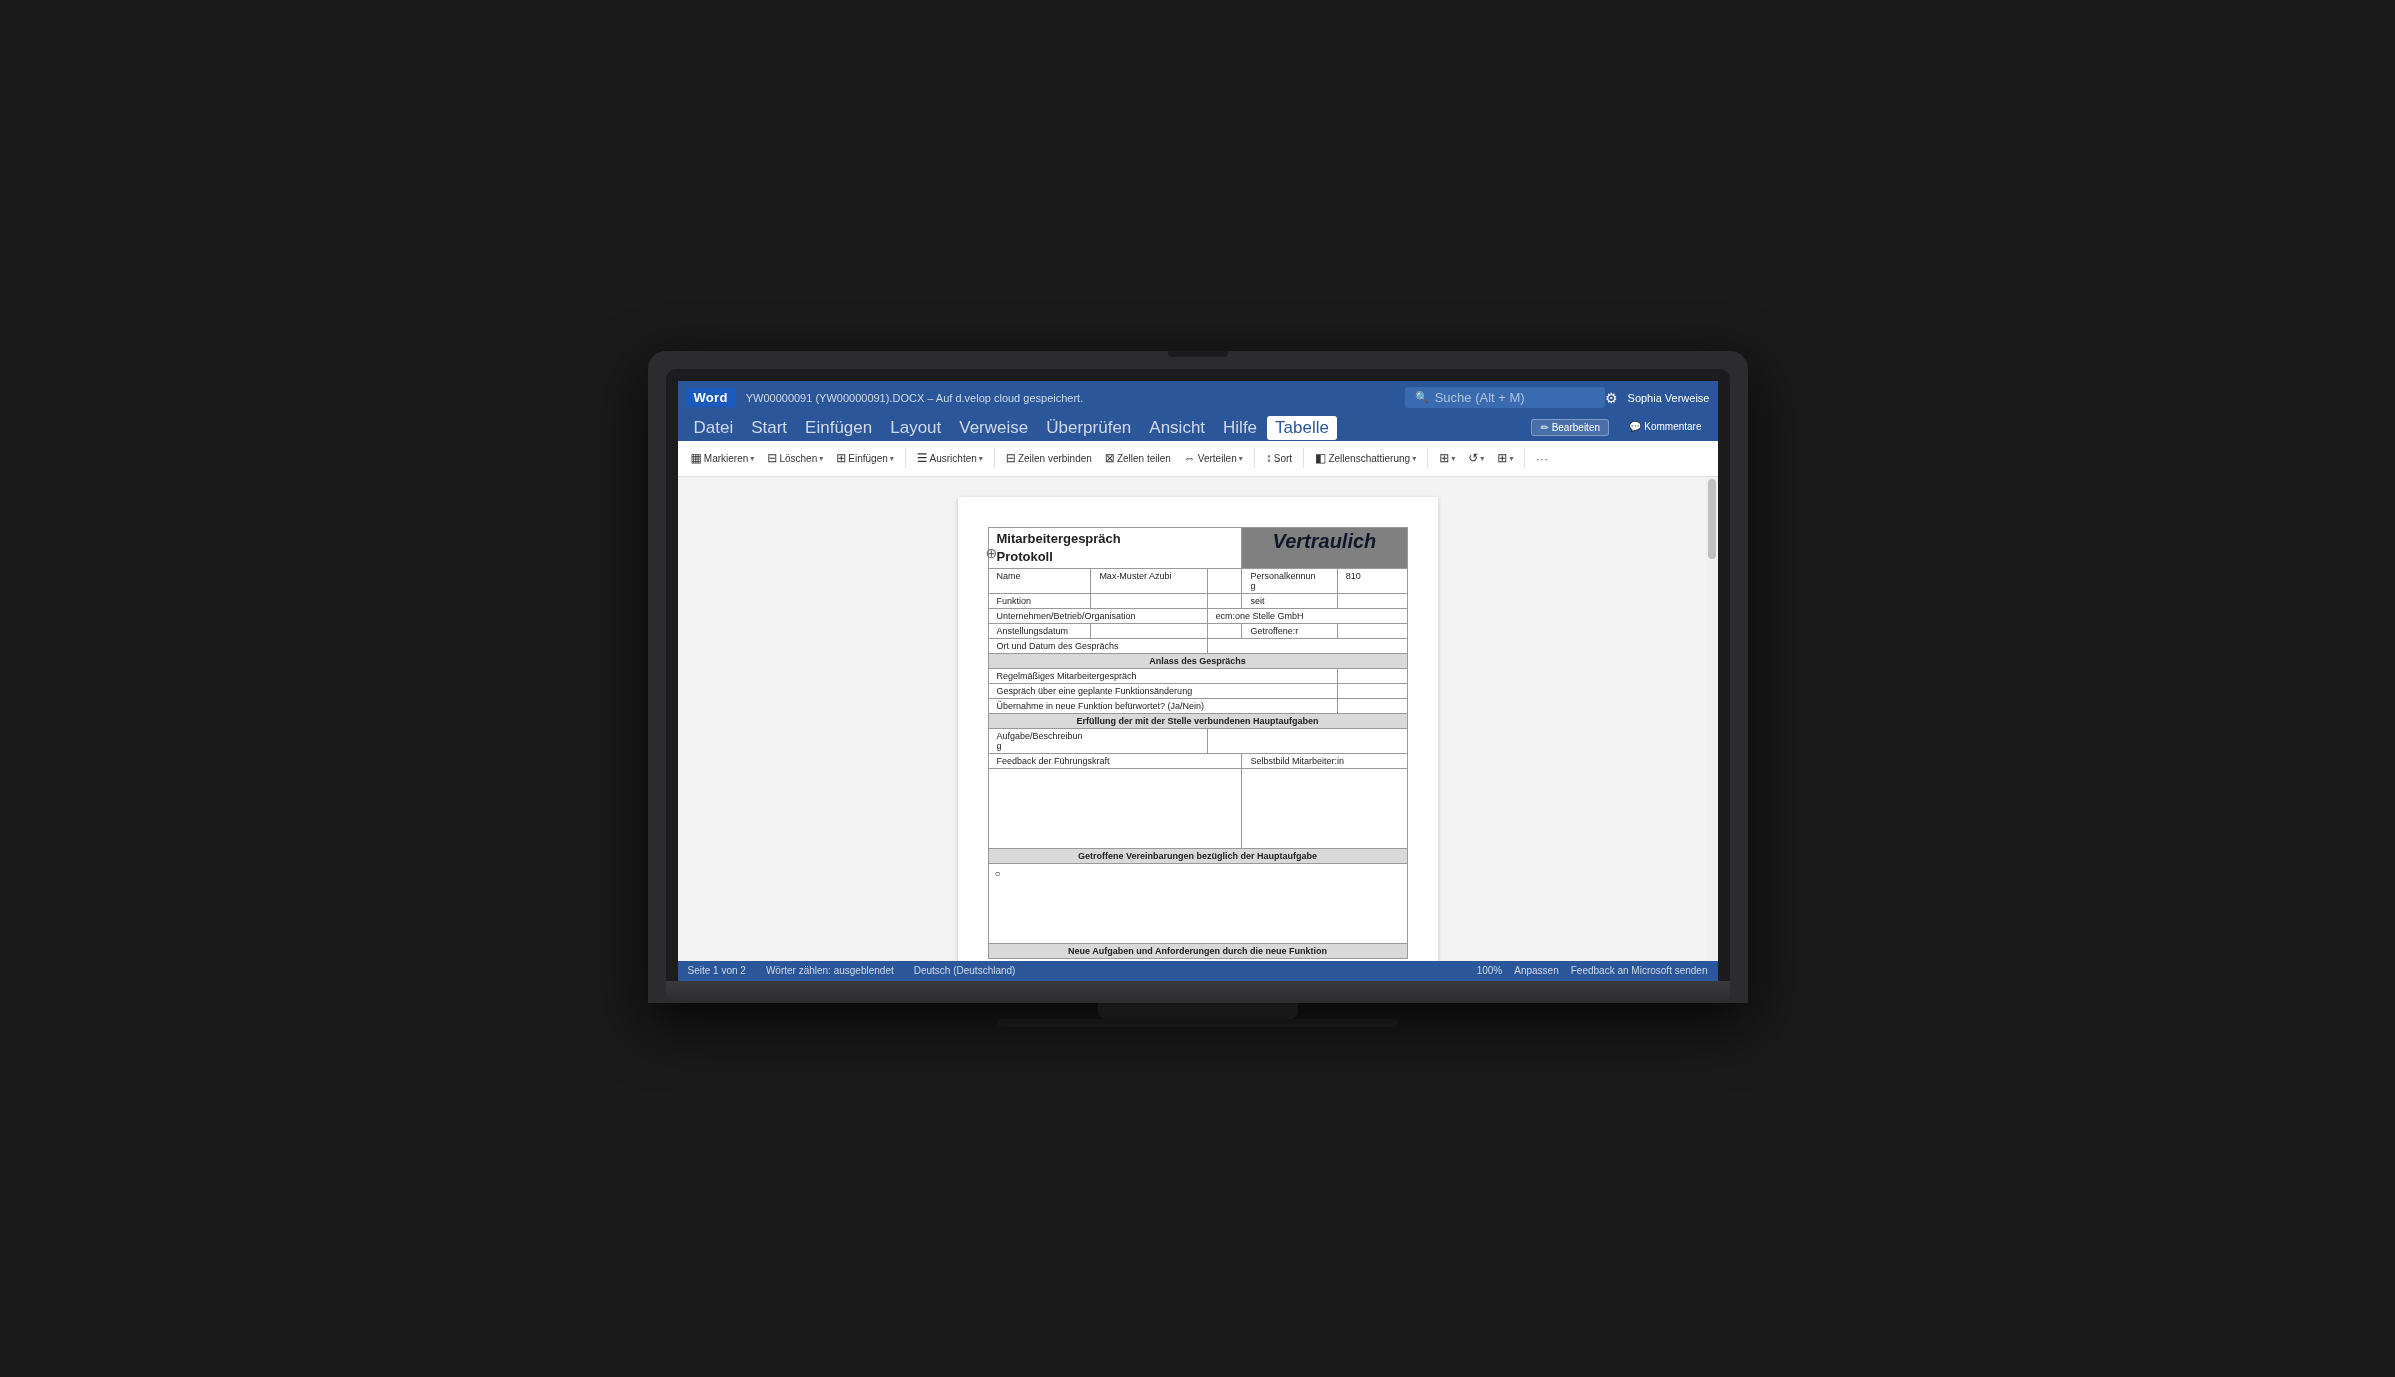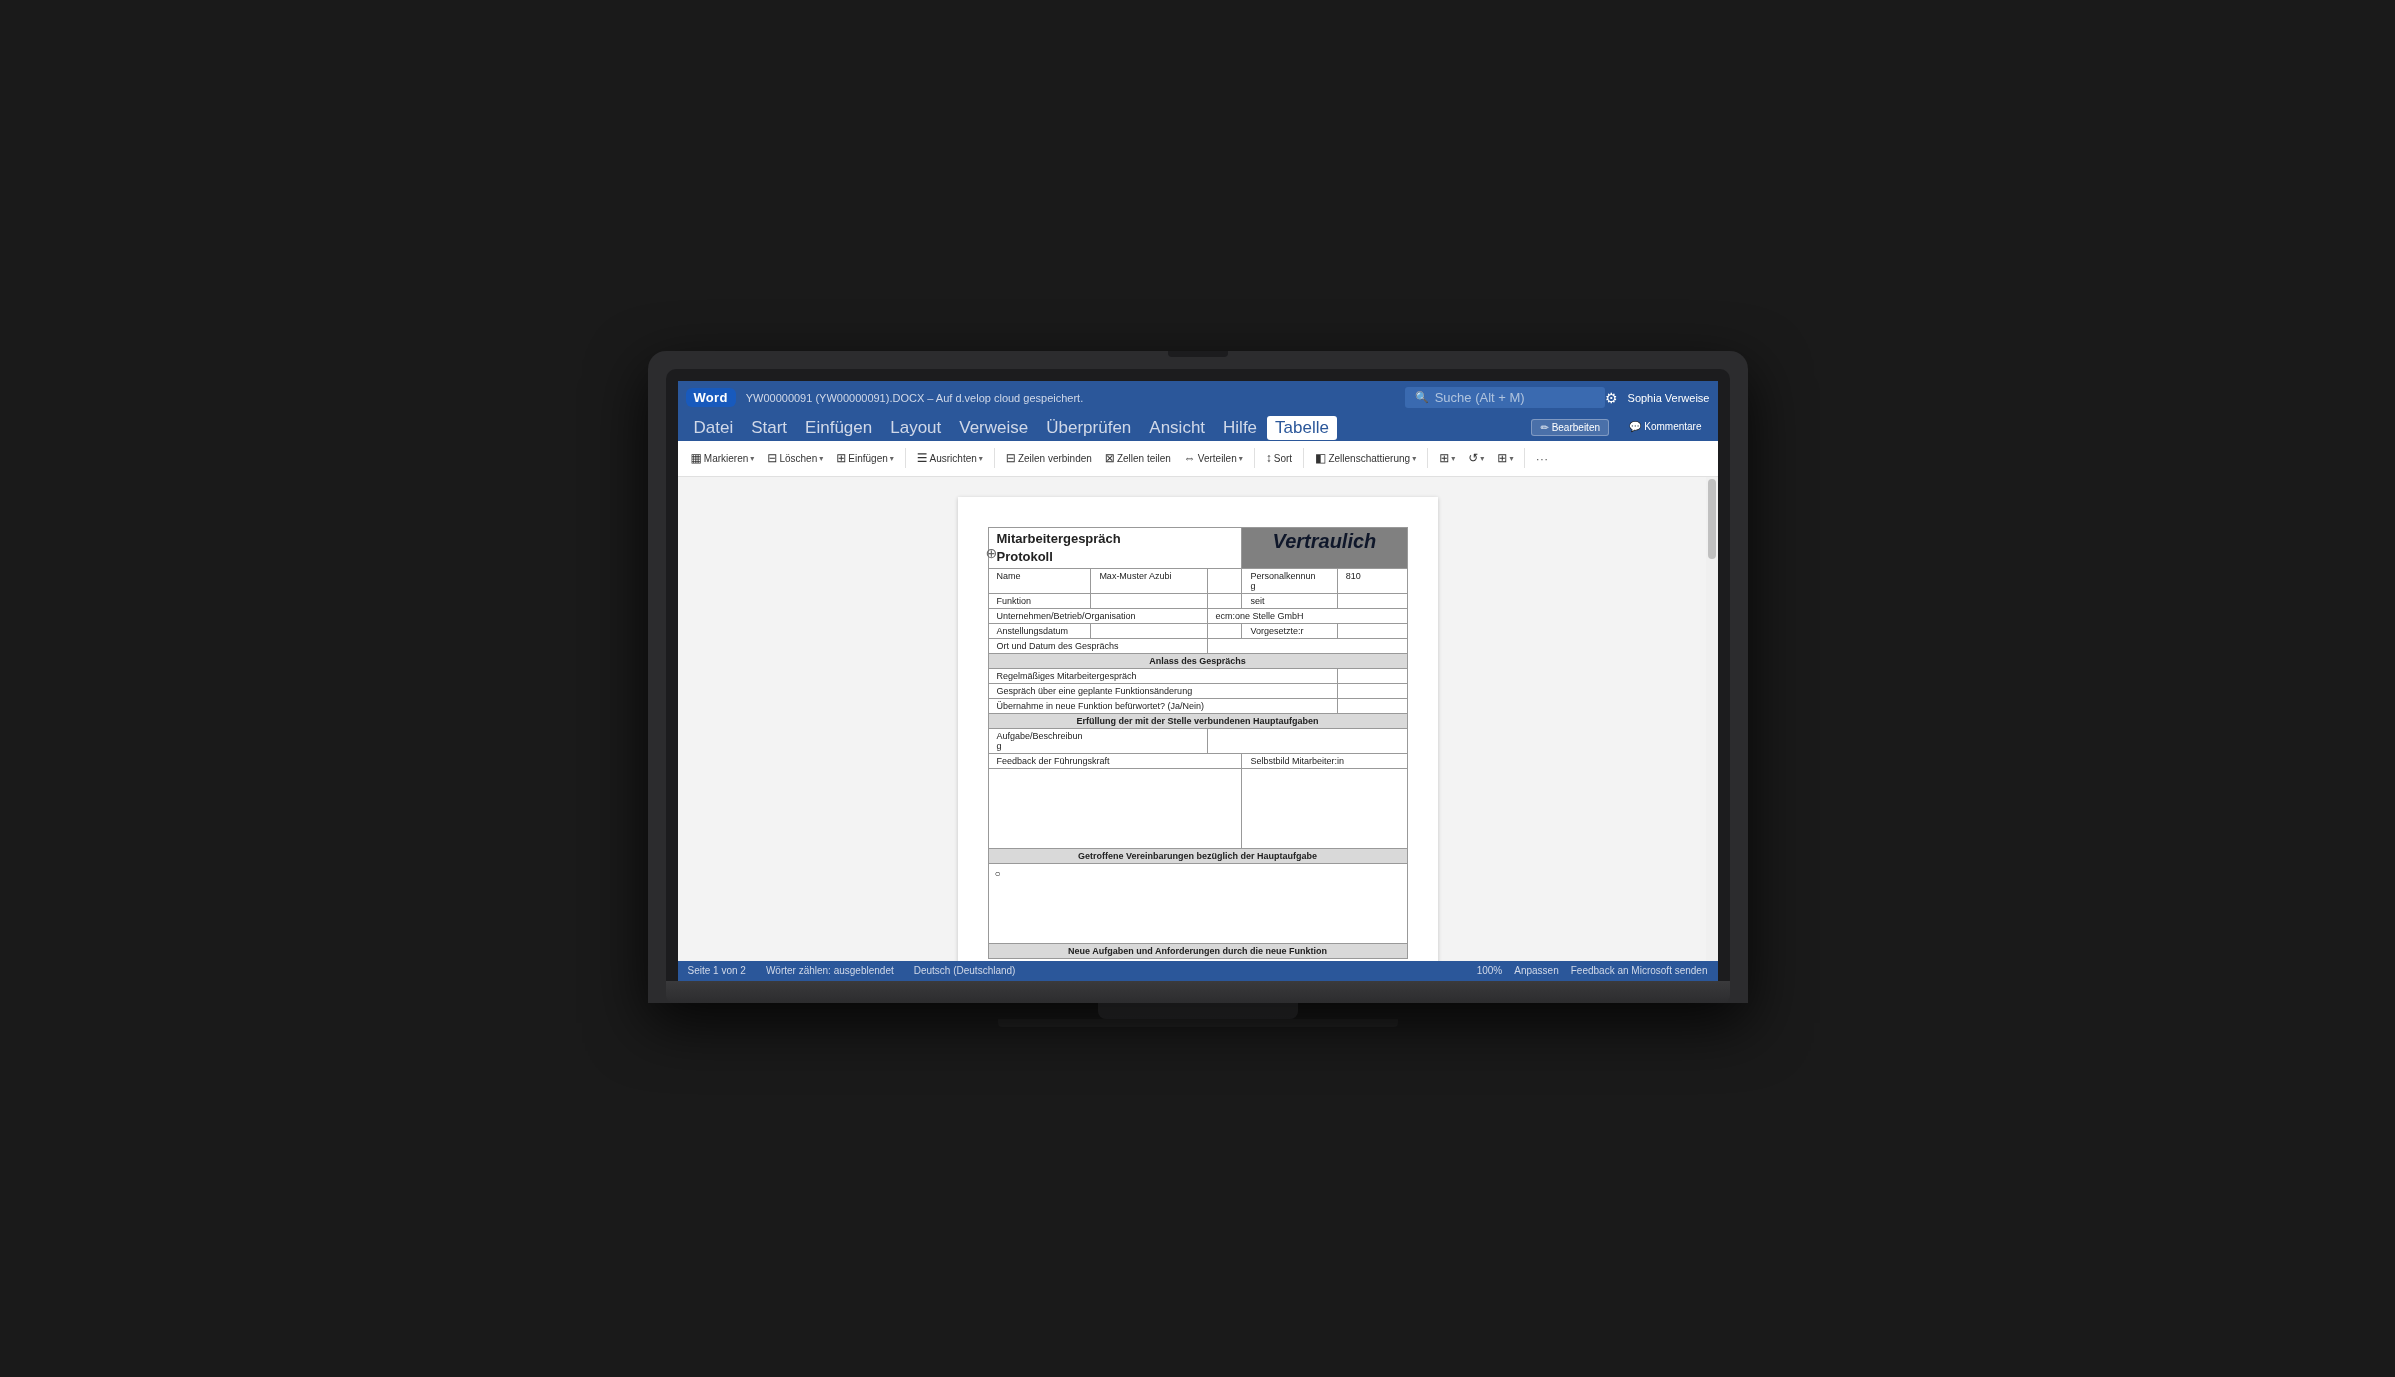--- a/index.html
+++ b/index.html
@@ -85,21 +85,21 @@
       color: white;
       flex-shrink: 0;
     }
     .word-logo {
       background: #185abd;
       color: white;
       font-weight: bold;
       font-size: 13px;
       padding: 2px 8px;
       margin-right: 10px;
-      border-radius: 6px;
+      border-radius: 0;
       letter-spacing: 0.3px;
     }
     .title-bar-filename {
       font-size: 11px;
       color: #d0d8e8;
       flex: 1;
     }
     .title-bar-search {
       background: #3a6ab0;
       border: none;
@@ -469,21 +469,21 @@
 
                 <tr>
                   <td colspan="2">Unternehmen/Betrieb/Organisation</td>
                   <td colspan="3">ecm:one Stelle GmbH</td>
                 </tr>
 
                 <tr>
                   <td>Anstellungsdatum</td>
                   <td></td>
                   <td></td>
-                  <td>Vorgesetzte:r</td>
+                  <td>Getroffene:r</td>
                   <td></td>
                 </tr>
 
                 <tr>
                   <td colspan="2">Ort und Datum des Gesprächs</td>
                   <td colspan="3"></td>
                 </tr>
 
                 <tr>
                   <td colspan="5" class="section-header">Anlass des Gesprächs</td>

